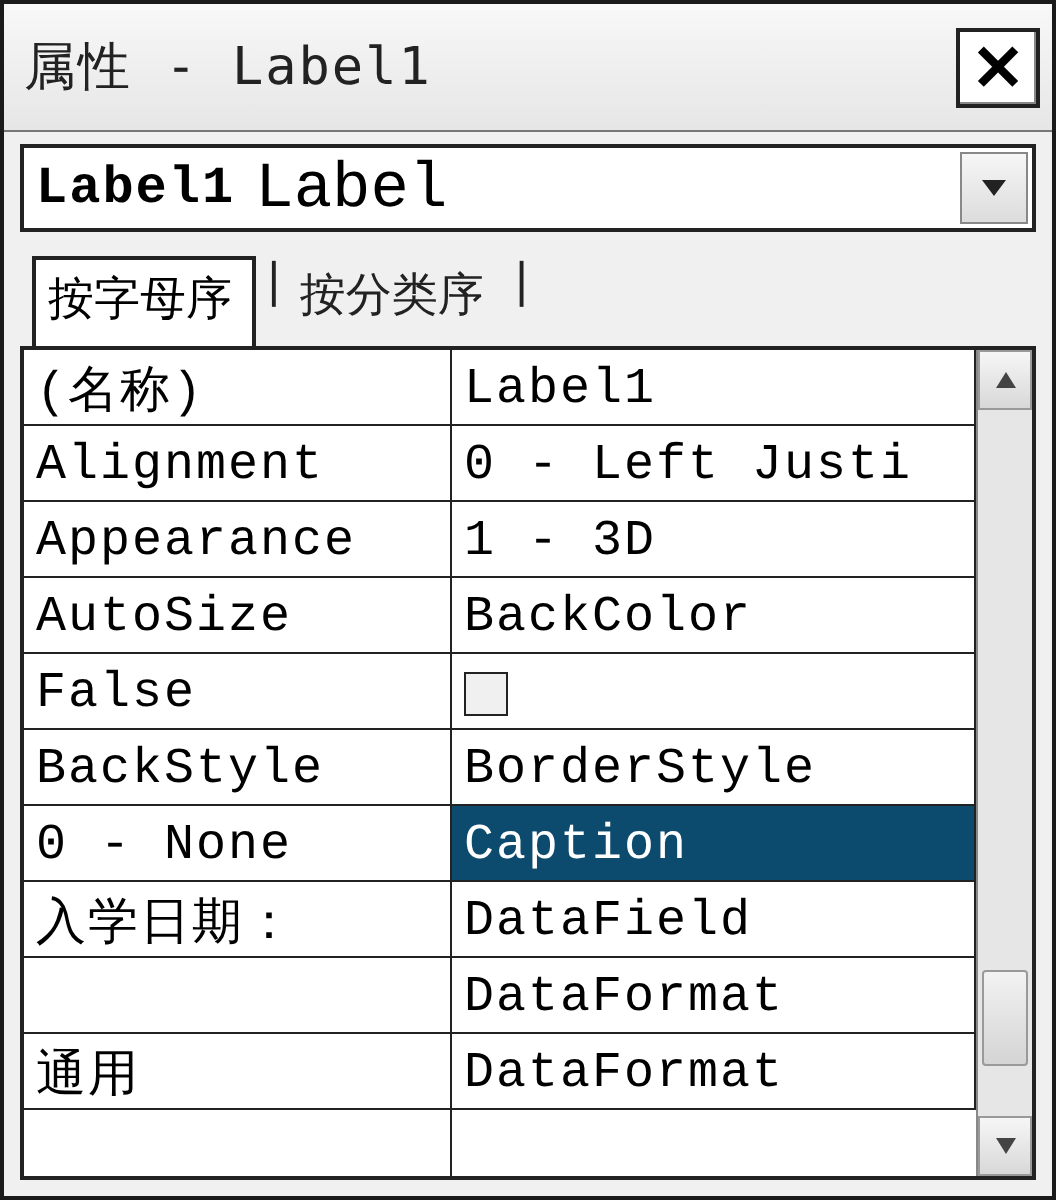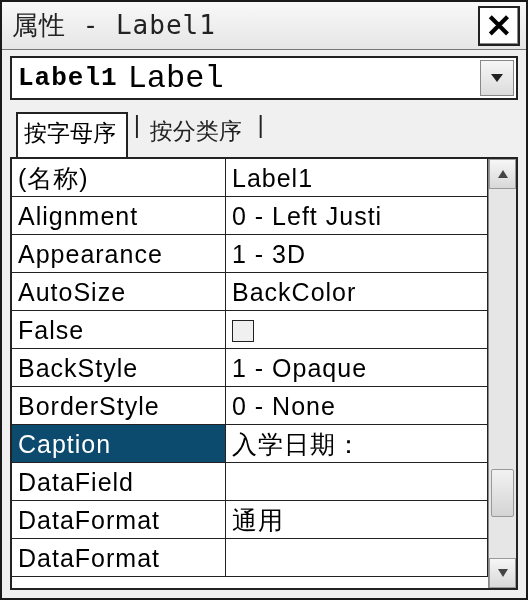--- a/index.html
+++ b/index.html
@@ -11,21 +11,21 @@
     background: #fff;
   }
   .window {
     width: 528px; height: 600px;
     border: 2px solid #1a1a1a;
     background: #f0f0f0;
     display: flex; flex-direction: column;
   }
   
   .titlebar {
-    height: 48px;
+    height: 64px;
     background: linear-gradient(#f8f8f8, #e6e6e6);
     border-bottom: 1px solid #777;
     display: flex; align-items: center;
     padding: 0 6px 0 10px;
   }
   .titlebar .title {
     flex: 1;
     font-size: 26px;
     color: #222;
     letter-spacing: 1px;
@@ -114,21 +114,21 @@
     display: flex;
     position: relative;
     overflow: hidden;
   }
   .grid {
     flex: 1;
     display: grid;
     grid-template-columns: 214px 1fr;
     grid-auto-rows: 38px;
     font-size: 25px;
-    font-family: Liberation Sans, sans-serif;
+    font-family: Liberation Mono, monospace;
   }
   .cell {
     border-right: 1px solid #222;
     border-bottom: 1px solid #222;
     padding: 2px 6px 0 6px;
     white-space: nowrap;
     overflow: hidden;
     display: flex; align-items: center;
     letter-spacing: 1px;
   }
@@ -225,23 +225,20 @@
         </div>
         <div class="cell name">AutoSize</div>
         <div class="cell name">BackColor</div>
         <div class="cell value">
           <span>False</span>
         </div>
         <div class="cell value">
           <span class="color-swatch"></span>
         </div>
         <div class="cell name">BackStyle</div>
-        <div class="cell value">
-          <span>1 - Opaque</span>
-        </div>
         <div class="cell name">BorderStyle</div>
         <div class="cell value">
           <span>0 - None</span>
         </div>
         <div class="row-selected" style="display: contents;"><div class="cell name">Caption</div><div class="cell value">
             <span>入学日期：</span>
           </div></div>
         <div class="cell name">DataField</div>
         <div class="cell value">
           <span></span>

